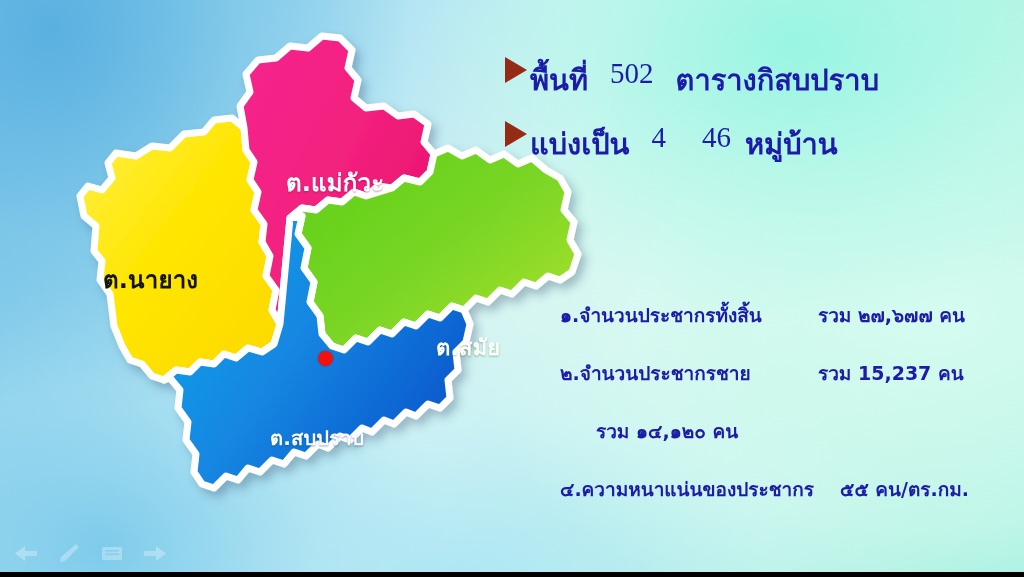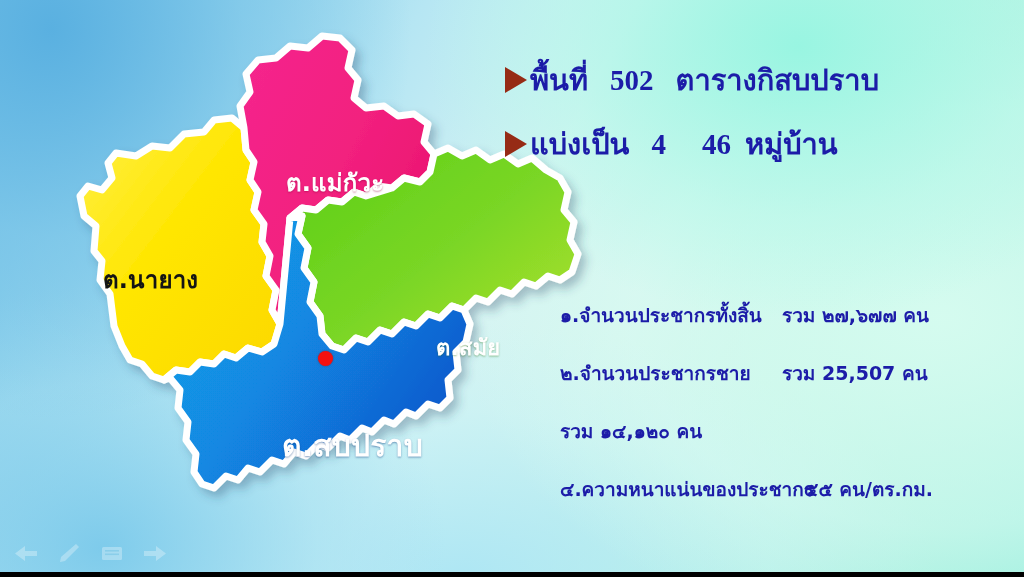--- a/index.html
+++ b/index.html
@@ -32,53 +32,53 @@
   .region-label {
     position:absolute; z-index:14; white-space:nowrap;
     font-family:"DejaVu Sans", sans-serif; font-weight:bold;
     pointer-events:none; letter-spacing:.2px;
   }
   #lbl-nayang   { left:85px;  top:232px; font-size:24px; color:#141414; }
   #lbl-maekua   { left:268px; top:135px; font-size:24px; color:#ffffff;
                   text-shadow:0 1px 2px rgba(140,0,60,.45); }
   #lbl-samai    { left:418px; top:270px; font-size:22px; color:#ffffff;
                   text-shadow:0 1px 2px rgba(30,110,0,.4);margin-top:32px; }
-  #lbl-sopprap  { left:264px; top:394px; font-size:30px; color:#ffffff;
+  #lbl-sopprap  { left:252px; top:394px; font-size:20px; color:#ffffff;
                   text-shadow:0 1px 2px rgba(0,50,120,.45); }
 
   #marker-dot {
     position:absolute; left:300px; top:323px; width:15px; height:15px;
     border-radius:50%; background:#f51010; z-index:15;
     box-shadow:0 0 2px rgba(120,0,0,.5);
   }
 
   
   #headline-block { position:absolute; left:505px; top:57px; z-index:20; }
   .headline-row {
-    display:flex; align-items:center; margin-bottom:18px;
+    display:flex; align-items:flex-start; margin-bottom:18px;
     font-family:"DejaVu Sans", sans-serif; font-weight:bold;
     font-size:29px; color:#1c1ca8; white-space:nowrap;
   }
   .tri-bullet {
     width:0; height:0; flex:0 0 auto;
     border-top:13px solid transparent; border-bottom:13px solid transparent;
     border-left:22px solid #962b15; margin-right:3px;
   }
-  .hl-num { font-family:"Liberation Serif", serif; font-weight:bold; }
+  .hl-num { font-family:"Liberation Serif", serif; font-weight:normal; }
   .sp-sm { display:inline-block; width:14px; }
   .sp-md { display:inline-block; width:22px; }
 
   #stats-block { position:absolute; left:560px; top:286px; z-index:20; }
   .stat-row {
     display:flex; align-items:center; height:58px;
     font-family:"DejaVu Sans", sans-serif; font-weight:bold;
     font-size:19px; color:#1c1ca8; white-space:nowrap;
   }
   .stat-label { width:222px; flex:0 0 auto; }
-  .stat-value { flex:0 0 auto; }
+  .stat-value { flex:0 0 auto;margin-left:36px; }
   .stat-row.dense .stat-label { width:244px; }
 
   
   #pres-controls {
     position:absolute; left:14px; bottom:14px; z-index:30;
     display:flex; align-items:center; gap:19px; opacity:.30;
   }
   .ctl { width:24px; height:20px; position:relative; }
   .ctl svg { display:block; }
 </style>
@@ -200,21 +200,21 @@
 
   <div id="stats-block">
 
     <div class="stat-row">
       <span class="stat-label">๑.จำนวนประชากรทั้งสิ้น</span>
       <span class="stat-value">รวม ๒๗,๖๗๗  คน</span>
     </div>
 
     <div class="stat-row">
       <span class="stat-label">๒.จำนวนประชากรชาย</span>
-      <span class="stat-value">รวม 25,507  คน</span>
+      <span class="stat-value">รวม 15,237  คน</span>
     </div>
 
     <div class="stat-row">
       <span class="stat-value">รวม ๑๔,๑๒๐  คน</span>
     </div>
 
     <div class="stat-row dense">
       <span class="stat-label">๔.ความหนาแน่นของประชากร</span>
       <span class="stat-value">๕๕  คน/ตร.กม.</span>
     </div>

